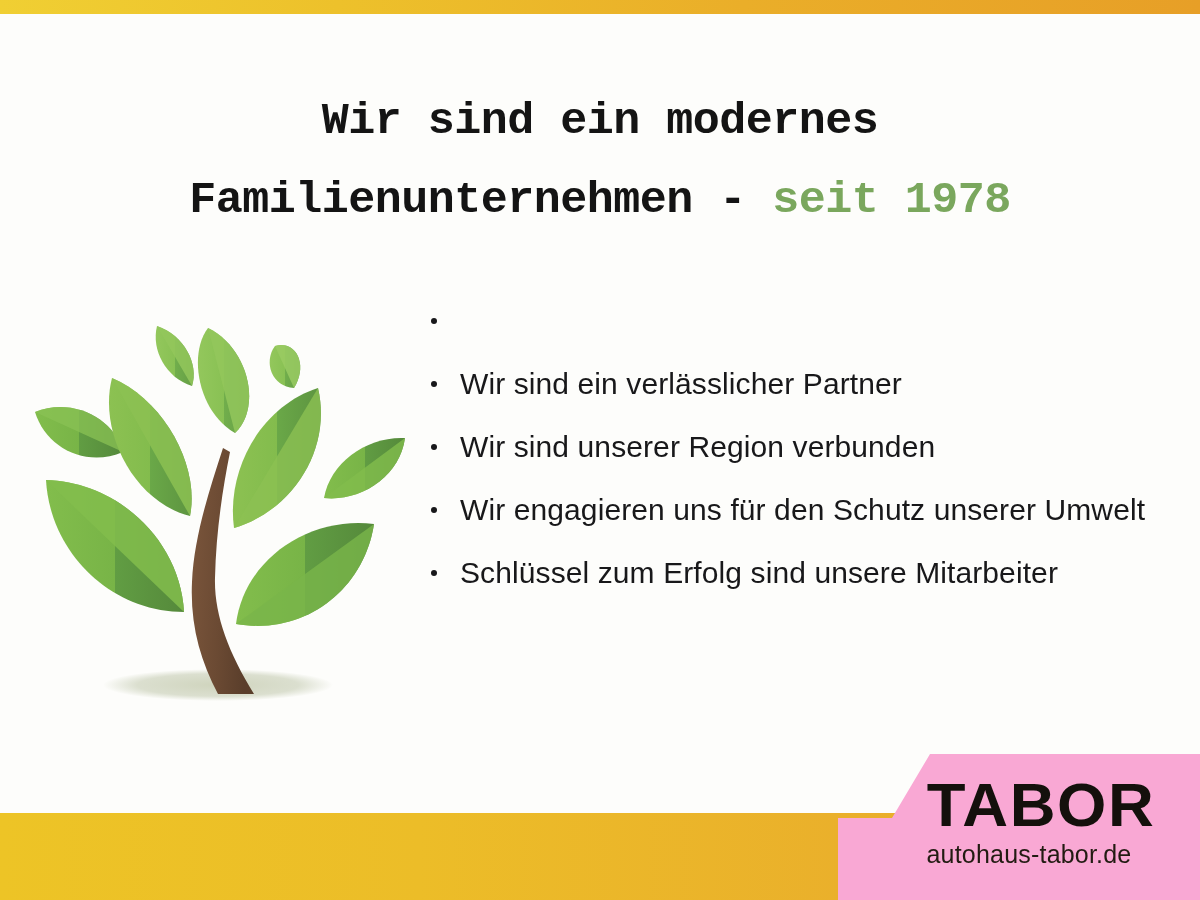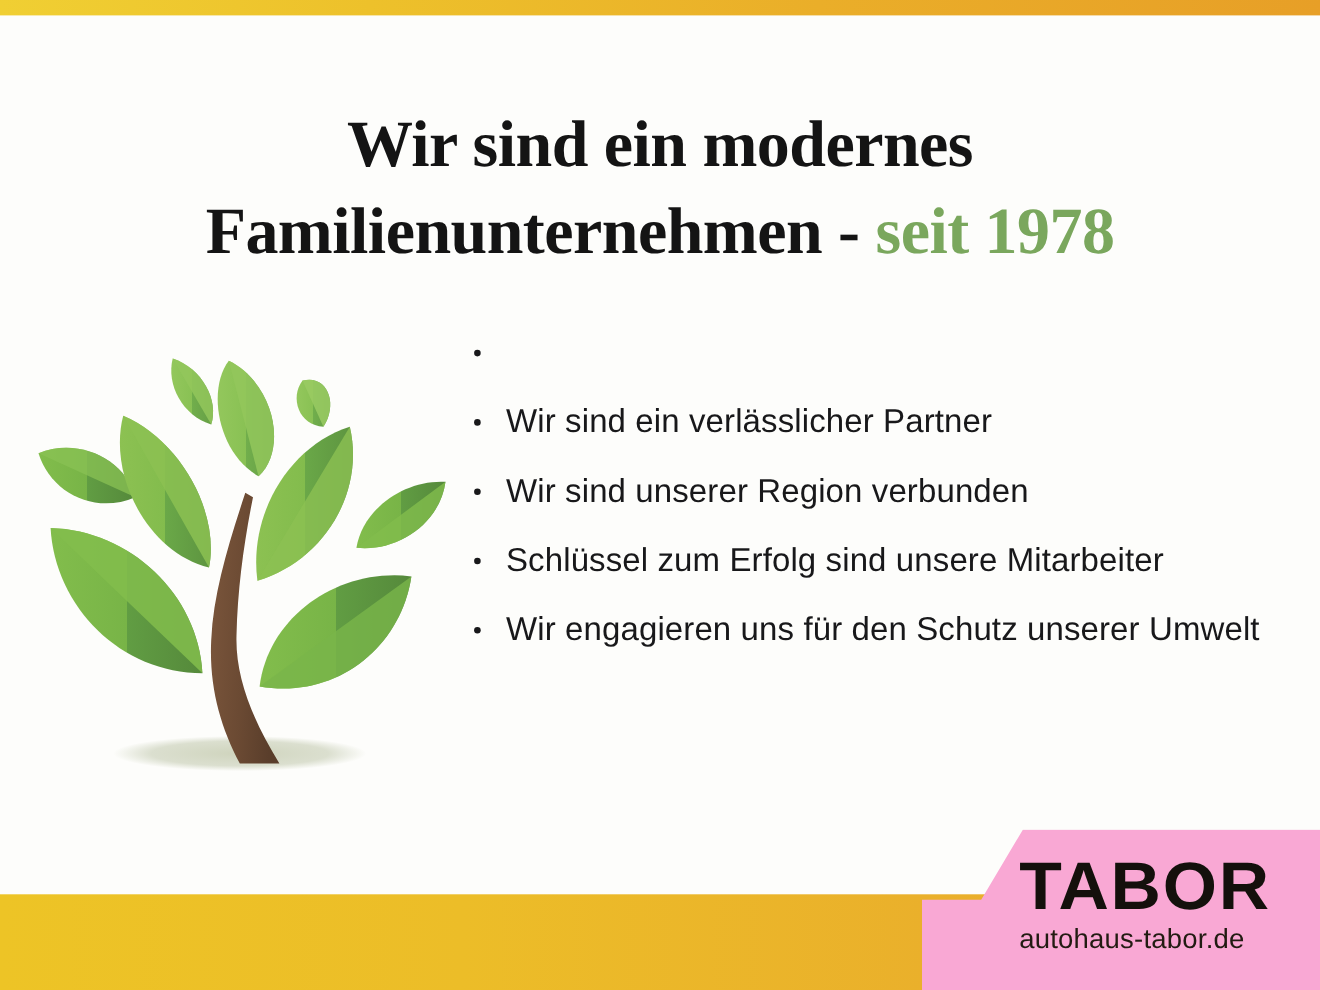--- a/index.html
+++ b/index.html
@@ -78,23 +78,23 @@
     color: #221b12;
   }
 
   
   .headline {
     position: absolute;
     left: 60px;
     top: 52px;
     width: 1080px;
     text-align: center;
-    font-family: Liberation Serif, serif;
+    font-family: Liberation Mono, monospace;
     font-weight: bold;
-    font-size: 60px;
+    font-size: 45px;
     line-height: 79px;
     letter-spacing: -0.5px;
     color: #141414;
   }
   .headline .line {
     display: block;
     white-space: nowrap;
   }
   .headline .accent {
     color: #7aa75d;
@@ -250,25 +250,25 @@
     <li>
       <span class="dot"></span>
       <span>Wir sind ein verlässlicher Partner</span>
     </li>
     <li>
       <span class="dot"></span>
       <span>Wir sind unserer Region verbunden</span>
     </li>
     <li>
       <span class="dot"></span>
+      <span>Wir engagieren uns für den Schutz unserer Umwelt</span>
+    </li>
+    <li>
+      <span class="dot"></span>
       <span>Schlüssel zum Erfolg sind unsere Mitarbeiter</span>
-    </li>
-    <li>
-      <span class="dot"></span>
-      <span>Wir engagieren uns für den Schutz unserer Umwelt</span>
     </li>
   </ul>
 
   <div class="bottom-bar"></div>
 
   <div class="logo-panel">
     <div class="logo-wordmark">TABOR</div>
     <div class="logo-url">autohaus-tabor.de</div>
   </div>
 

